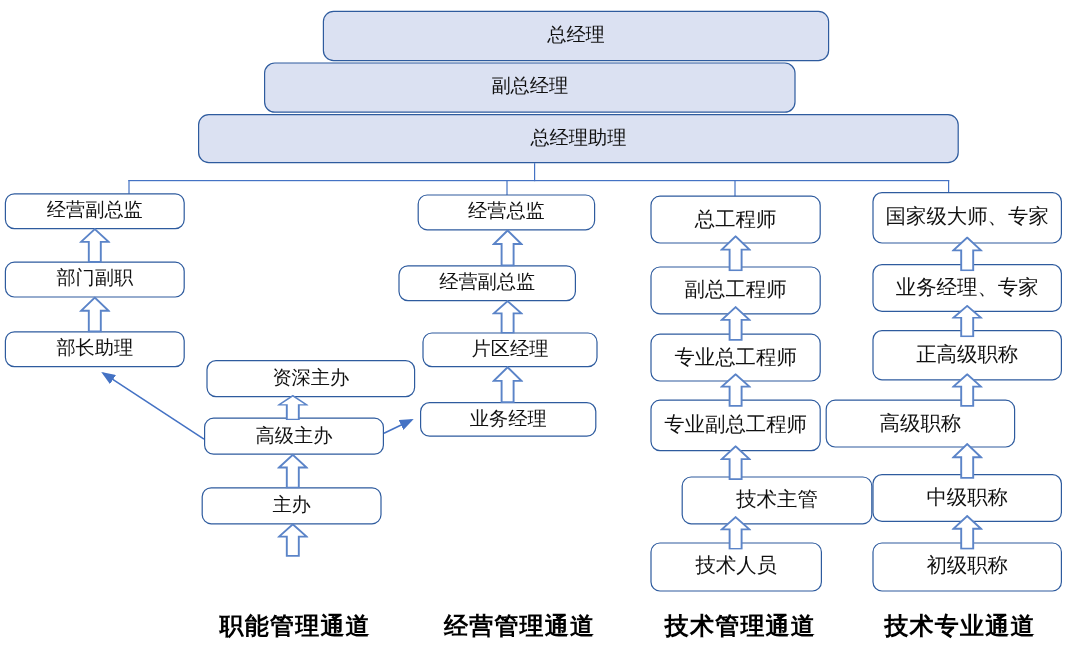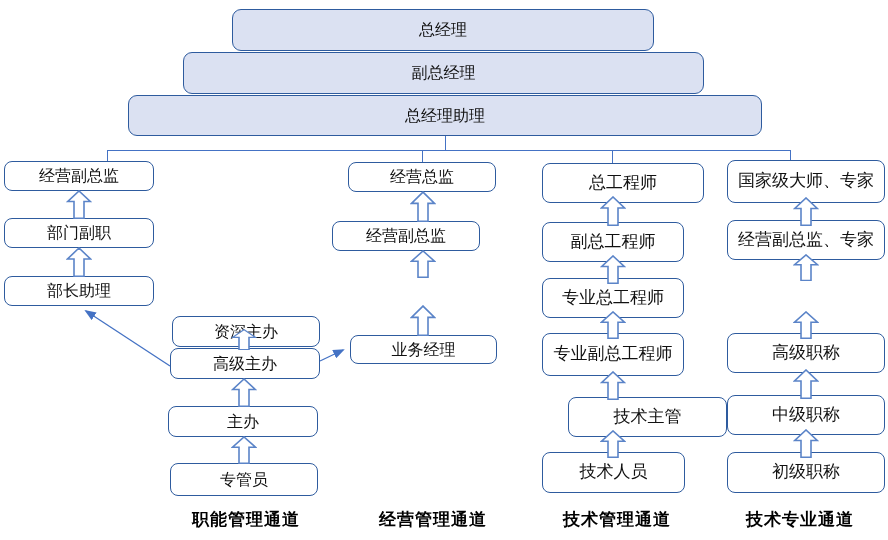--- a/index.html
+++ b/index.html
@@ -1,68 +1,69 @@
 <!DOCTYPE html>
 <html style="--box-border: #2e5b9e; --box-fill: #ffffff; --pyramid-fill: #dbe1f2; --connector: #4472c4; --arrow-outline: #5b84c8; --text: #111111;"><head>
 <meta charset="utf-8">
 <style>
   html,body{margin:0;padding:0;background:#fff;}
   #canvas{position:relative;width:888px;height:540px;background:#fff;overflow:hidden;
           font-family:"Liberation Sans","DejaVu Sans",sans-serif;color:var(--text,#111);}
   .box{position:absolute;box-sizing:border-box;display:flex;align-items:center;justify-content:center;
        background:var(--box-fill,#fff);border:1.5px solid var(--box-border,#2e5b9e);border-radius:8px;
        font-size:16px;line-height:1.2;text-align:center;padding:1px 8px;word-break:break-all;z-index:1;}
-  .pyr{background:var(--pyramid-fill,#dbe1f2);border-radius:9px;}
+  .pyr{background:var(--pyramid-fill,#dbe1f2);border-radius:9px;margin-left:37px;}
   .big{font-size:17px;}
-  .lbl{position:absolute;width:170px;text-align:center;font-weight:bold;font-size:17px;color:#000;
+  .lbl{position:absolute;width:170px;text-align:center;font-weight:bold;font-size:20px;color:#000;
        font-family:"Liberation Serif","DejaVu Serif",serif;letter-spacing:1px;z-index:1;}
   .hline,.vline{position:absolute;background:var(--connector,#4472c4);z-index:0;}
   .hline{height:1.4px;}
   .vline{width:1.4px;}
   .ua{position:absolute;z-index:3;}
   .overlay{position:absolute;left:0;top:0;z-index:2;pointer-events:none;}
 </style>
 </head>
 <body>
 
 <div id="canvas">
 
   <div class="box pyr" style="left:232px;top:9px;width:422px;height:42px">总经理</div>
-  <div class="box pyr" style="left:183px;top:52px;width:521px;height:42px">副总经理</div>
+  <div class="box pyr" style="left:183px;top:52px;width:443px;height:42px">副总经理</div>
   <div class="box pyr" style="left:128px;top:95px;width:634px;height:41px">总经理助理</div>
 
   <div class="vline" style="left:445px;top:136px;height:15px"></div>
   <div class="hline" style="left:107px;top:150px;width:684px"></div>
   <div class="vline" style="left:107px;top:150px;height:12px"></div>
   <div class="vline" style="left:422px;top:150px;height:13px"></div>
   <div class="vline" style="left:612px;top:150px;height:14px"></div>
   <div class="vline" style="left:790px;top:150px;height:11px"></div>
 
   <div class="box" style="left:4px;top:161px;width:150px;height:30px">经营副总监</div>
   <div class="box" style="left:4px;top:218px;width:150px;height:30px">部门副职</div>
   <div class="box" style="left:4px;top:276px;width:150px;height:30px">部长助理</div>
-  <div class="box" style="left:172px;top:316px;width:148px;height:31px">资深主办</div>
+  <div class="box" style="left:172px;top:300px;width:174px;height:31px">资深主办</div>
   <div class="box" style="left:170px;top:348px;width:150px;height:31px">高级主办</div>
   <div class="box" style="left:168px;top:406px;width:150px;height:31px">主办</div>
-  <div class="box" style="left:170px;top:463px;width:148px;height:33px">专管员</div>
 
   <div class="box" style="left:348px;top:162px;width:148px;height:30px">经营总监</div>
   <div class="box" style="left:332px;top:221px;width:148px;height:30px">经营副总监</div>
+  <div class="box" style="left:352px;top:277px;width:146px;height:29px">片区经理</div>
   <div class="box" style="left:350px;top:335px;width:147px;height:29px">业务经理</div>
 
-  <div class="box big" style="left:542px;top:163px;width:162px;height:40px">总工程师</div>
+  <div class="box big" style="left:542px;top:163px;width:142px;height:40px">总工程师</div>
   <div class="box big" style="left:542px;top:278px;width:142px;height:40px">专业总工程师</div>
   <div class="box big" style="left:542px;top:222px;width:142px;height:40px">副总工程师</div>
   <div class="box big" style="left:542px;top:333px;width:142px;height:43px">专业副总工程师</div>
   <div class="box big" style="left:568px;top:397px;width:159px;height:40px">技术主管</div>
   <div class="box big" style="left:542px;top:452px;width:143px;height:41px">技术人员</div>
 
   <div class="box big" style="left:727px;top:160px;width:158px;height:43px">国家级大师、专家</div>
-  <div class="box big" style="left:727px;top:220px;width:158px;height:40px">经营副总监、专家</div>
-  <div class="box big" style="left:727px;top:333px;width:158px;height:40px">高级职称</div>
+  <div class="box big" style="left:727px;top:220px;width:158px;height:40px">业务经理、专家</div>
+  <div class="box big" style="left:727px;top:275px;width:158px;height:42px">正高级职称</div>
+  <div class="box big" style="left:688px;top:333px;width:158px;height:40px">高级职称</div>
   <div class="box big" style="left:727px;top:395px;width:158px;height:40px">中级职称</div>
   <div class="box big" style="left:727px;top:452px;width:158px;height:41px">初级职称</div>
 
   <div class="lbl" style="left:161px;top:508px">职能管理通道</div>
   <div class="lbl" style="left:348px;top:508px">经营管理通道</div>
   <div class="lbl" style="left:715px;top:508px">技术专业通道</div>
   <div class="lbl" style="left:532px;top:508px">技术管理通道</div>
 
   <svg class="ua" style="left:66px;top:190px" width="26" height="29" viewBox="0 0 26 30" preserveAspectRatio="none">
       <path d="M8 29.3 V12 H1.5 L13 1 L24.5 12 H18 V29.3 Z" fill="#fff" stroke="#5b84c8" stroke-width="1.6"></path>

